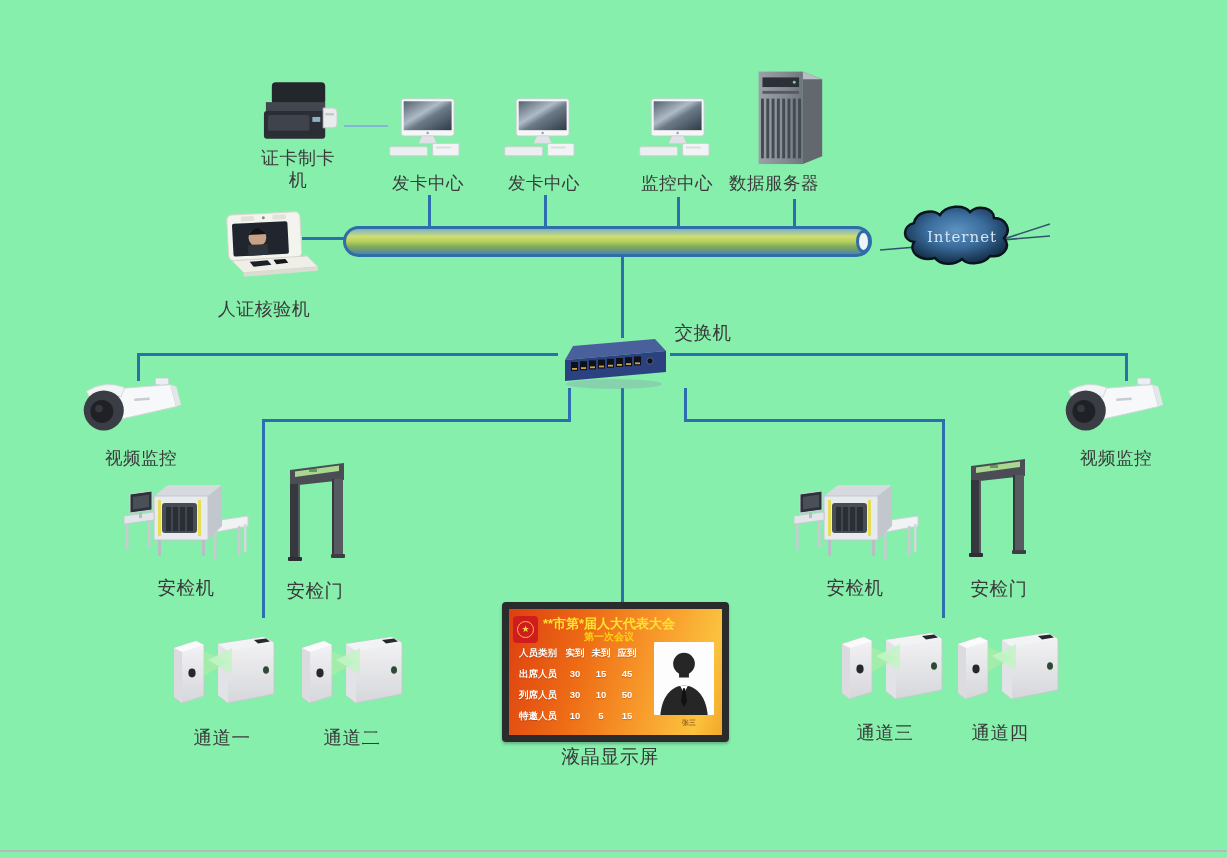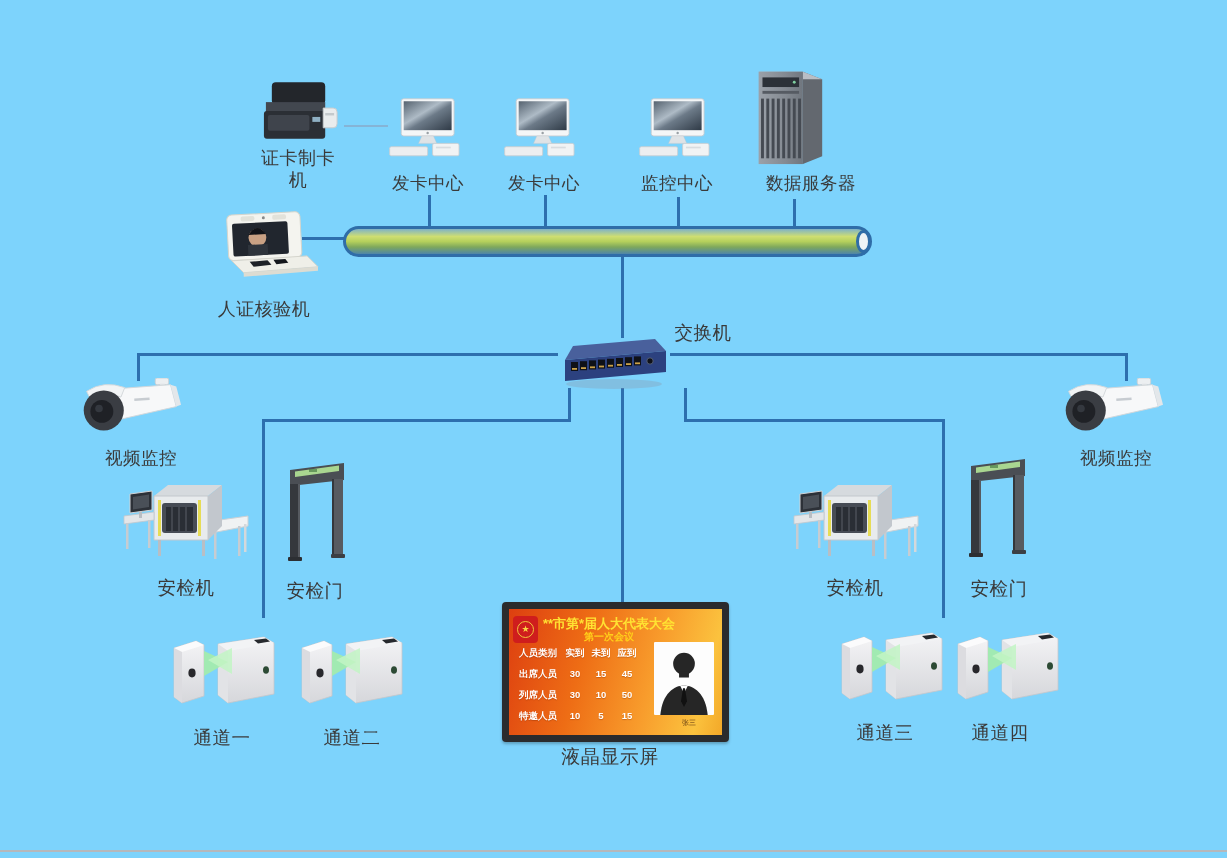--- a/index.html
+++ b/index.html
@@ -1,17 +1,17 @@
 <!DOCTYPE html>
 <html><head>
 <meta charset="utf-8">
 <style>
   html,body{margin:0;padding:0;background:#fff;}
   body{font-family:"Liberation Sans","DejaVu Sans",sans-serif;}
-  .stage{position:relative;width:1227px;height:858px;background:#7dd3fc;overflow:hidden;}
+  .stage{position:relative;width:1227px;height:858px;background:#86efac;overflow:hidden;}
   .dev{position:absolute;}
   .wire{position:absolute;background:#2d6fae;}
   .wire.lite{background:#85b4d6;}
   .lbl{position:absolute;transform:translateX(-50%);font-size:17.5px;color:#3a3a3a;white-space:nowrap;letter-spacing:0.5px;}
   .lbl.big{font-size:18.5px;}
   .lbl.wrap{white-space:normal;text-align:center;width:80px;line-height:22px;word-break:break-all;}
   
   .bus{position:absolute;left:343px;top:226px;width:529px;height:31px;border:3px solid #2f6da8;border-radius:16px;
        background:linear-gradient(180deg,#7fb2c8 0%,#cede72 30%,#b5d05c 50%,#7fa85c 72%,#4f86a8 100%);box-sizing:border-box;}
   .bus-end{position:absolute;right:-2px;top:1px;width:15px;height:23px;border:3px solid #2f6da8;border-radius:50%;
@@ -153,22 +153,32 @@
       <rect x="20" y="38" width="3" height="62" fill="#454a52"></rect>
       <rect x="25.5" y="38" width="3" height="62" fill="#454a52"></rect>
       <rect x="31" y="38" width="3" height="62" fill="#454a52"></rect>
       <rect x="36.5" y="38" width="3" height="62" fill="#454a52"></rect>
       <rect x="42" y="38" width="3" height="62" fill="#454a52"></rect>
       <rect x="47.5" y="38" width="3" height="62" fill="#454a52"></rect>
       <rect x="53" y="38" width="3" height="62" fill="#454a52"></rect>
       <rect x="16" y="30" width="38" height="3" fill="#565b63"></rect>
     </svg>
   </div>
-  <div class="lbl" style="left:811px;top:171px;">数据服务器</div>
-
+  <div class="lbl" style="left:774px;top:171px;">数据服务器</div>
+
+  <div class="dev" style="left:880px;top:196px;width:170px;height:85px;">
+    <svg width="170" height="85" viewBox="0 0 170 85">
+      <line x1="0" y1="54" x2="170" y2="40" stroke="#33536f" stroke-width="1.6"></line>
+      <line x1="96" y1="52" x2="170" y2="28" stroke="#33536f" stroke-width="1.6"></line>
+      <path d="M55,62 C40,66 28,56 34,46 C22,44 22,30 34,27 C36,16 52,12 60,19 C66,9 84,8 90,16
+               C98,8 114,12 114,22 C126,22 132,34 124,42 C132,52 122,62 110,60 C104,68 88,70 82,63
+               C74,70 60,69 55,62 Z" fill="url(#gCloud)" stroke="#0a1420" stroke-width="2.5"></path>
+      <text x="82" y="46" text-anchor="middle" font-family="DejaVu Serif, Liberation Serif, serif" font-size="15" letter-spacing="1" fill="#d7e5f0">Internet</text>
+    </svg>
+  </div>
 
   <div class="dev" style="left:216px;top:211px;width:104px;height:70px;">
     <svg width="104" height="70" viewBox="0 0 105 70">
       <g transform="rotate(-3 50 30)">
         <rect x="12" y="2" width="74" height="46" rx="5" fill="#f4f4ef" stroke="#d5d5cc"></rect>
         <rect x="26" y="4" width="14" height="5" rx="2" fill="#e2e2da"></rect>
         <rect x="58" y="4" width="14" height="5" rx="2" fill="#e2e2da"></rect>
         <circle cx="49" cy="6.5" r="1.5" fill="#888888"></circle>
         <rect x="17" y="11" width="56" height="33" rx="2" fill="#21262e"></rect>
         <circle cx="42" cy="26" r="9" fill="#c9a184"></circle>

